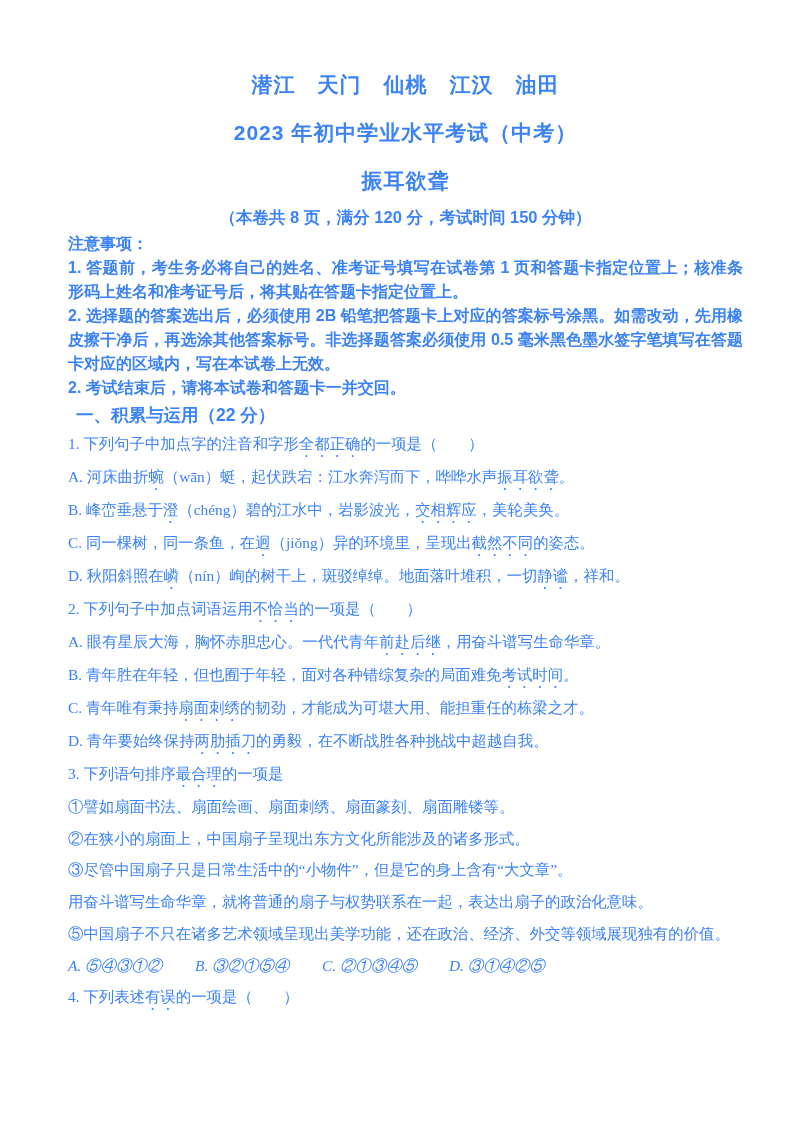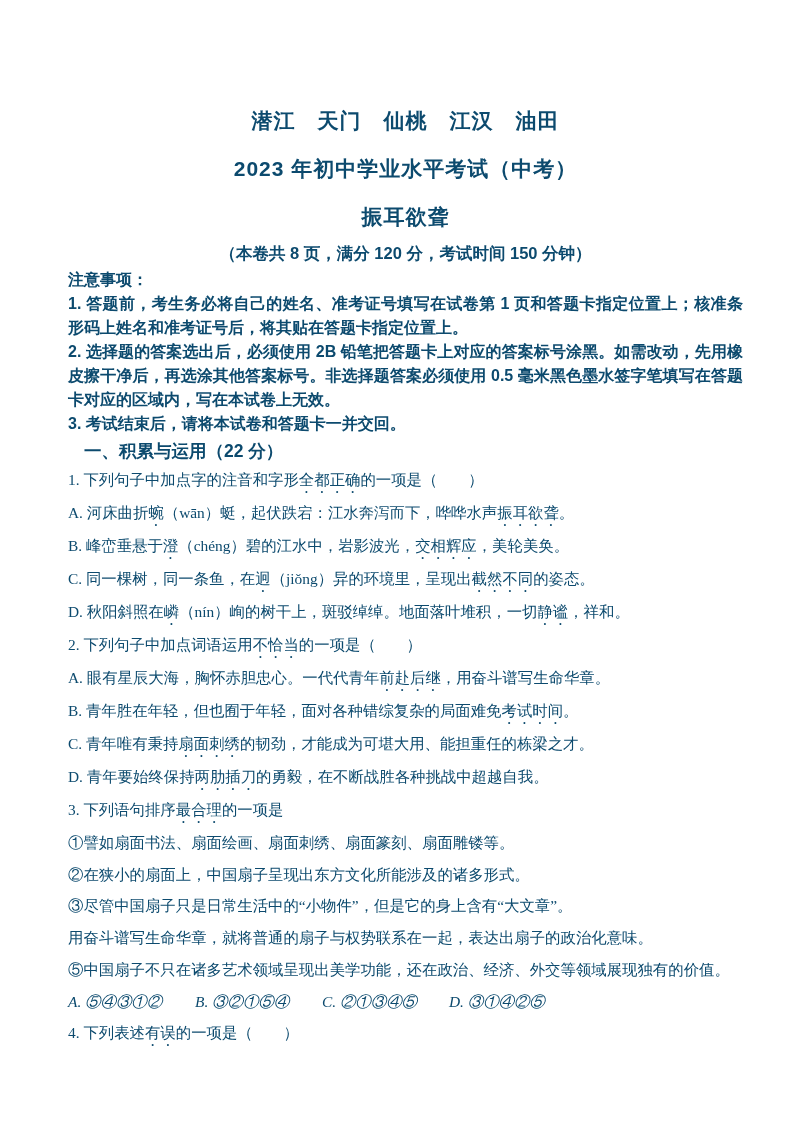--- a/index.html
+++ b/index.html
@@ -1,23 +1,23 @@
 <!DOCTYPE html>
 <html lang="zh"><head>
 <meta charset="utf-8">
 <style>
   html,body{margin:0;padding:0;background:#ffffff;}
   .page{
     position:relative;
     width:793px;height:1122px;
     background:#ffffff;
     box-sizing:border-box;
-    padding:108px 50px 0 68px;
+    padding:72px 50px 0 68px;
     overflow:hidden;
-    color:#0c4a6e;
+    color:#3b82f6;
   }
   
   .t{
     font-family:"Liberation Sans","DejaVu Sans",sans-serif;
     font-weight:bold;
     font-size:21px;
     line-height:26px;
     text-align:center;
     margin:0 0 22px 0;
     letter-spacing:1px;
@@ -37,21 +37,21 @@
     font-size:16px;
     line-height:24px;
     margin:0;
     text-align:justify;
   }
   .sec{
     font-family:"Liberation Sans","DejaVu Sans",sans-serif;
     font-weight:bold;
     font-size:17.5px;
     line-height:26px;
-    margin:2px 0 0 16px;
+    margin:2px 0 0 8px;
   }
   .q{
     font-family:"Liberation Serif","DejaVu Serif",serif;
     font-weight:normal;
     font-size:15.4px;
     line-height:31.7px;
     margin:0;
   }
   .choices{
     display:flex;
@@ -75,21 +75,21 @@
 
   <div class="t">潜江　天门　仙桃　江汉　油田</div>
   <div class="t">2023 年初中学业水平考试（中考）</div>
   <div class="t subject">振耳欲聋</div>
   <div class="meta">（本卷共 8 页，满分 120 分，考试时间 150 分钟）</div>
 
   <div class="notice">
     <p>注意事项：</p>
     <p>1. 答题前，考生务必将自己的姓名、准考证号填写在试卷第 1 页和答题卡指定位置上；核准条形码上姓名和准考证号后，将其贴在答题卡指定位置上。</p>
     <p>2. 选择题的答案选出后，必须使用 2B 铅笔把答题卡上对应的答案标号涂黑。如需改动，先用橡皮擦干净后，再选涂其他答案标号。非选择题答案必须使用 0.5 毫米黑色墨水签字笔填写在答题卡对应的区域内，写在本试卷上无效。</p>
-    <p>3. 考试结束后，请将本试卷和答题卡一并交回。</p>
+    <p>2. 考试结束后，请将本试卷和答题卡一并交回。</p>
   </div>
 
   <div class="sec">一、积累与运用（22 分）</div>
 
   <p class="q">1. 下列句子中加点字的注音和字形<span class="em">全都正确</span>的一项是（　　）</p>
   <p class="q">A. 河床曲折<span class="em">蜿</span>（wān）蜓，起伏跌宕：江水奔泻而下，哗哗水声<span class="em">振耳欲聋</span>。</p>
   <p class="q">B. 峰峦垂悬于<span class="em">澄</span>（chéng）碧的江水中，岩影波光，<span class="em">交相辉应</span>，美轮美奂。</p>
   <p class="q">C. 同一棵树，同一条鱼，在<span class="em">迥</span>（jiǒng）异的环境里，呈现出<span class="em">截然不同</span>的姿态。</p>
   <p class="q">D. 秋阳斜照在<span class="em">嶙</span>（nín）峋的树干上，斑驳绰绰。地面落叶堆积，一切<span class="em">静谧</span>，祥和。</p>
 

